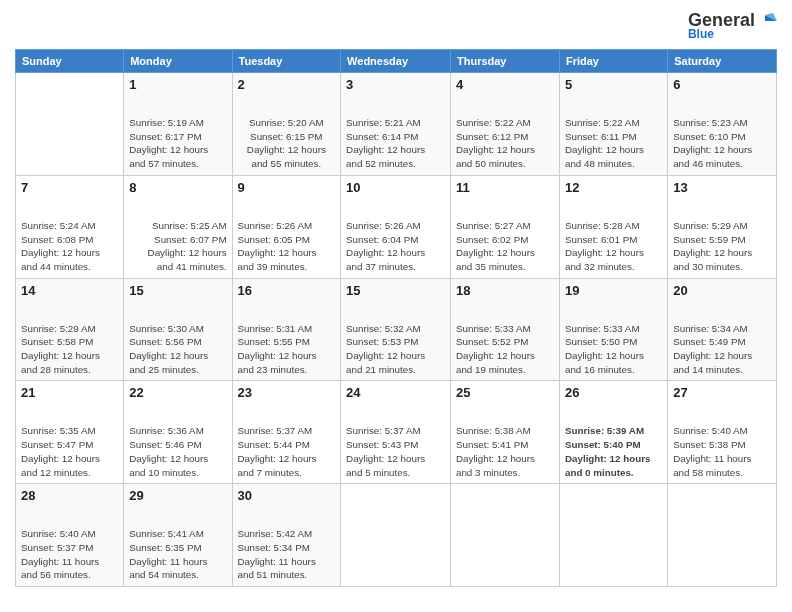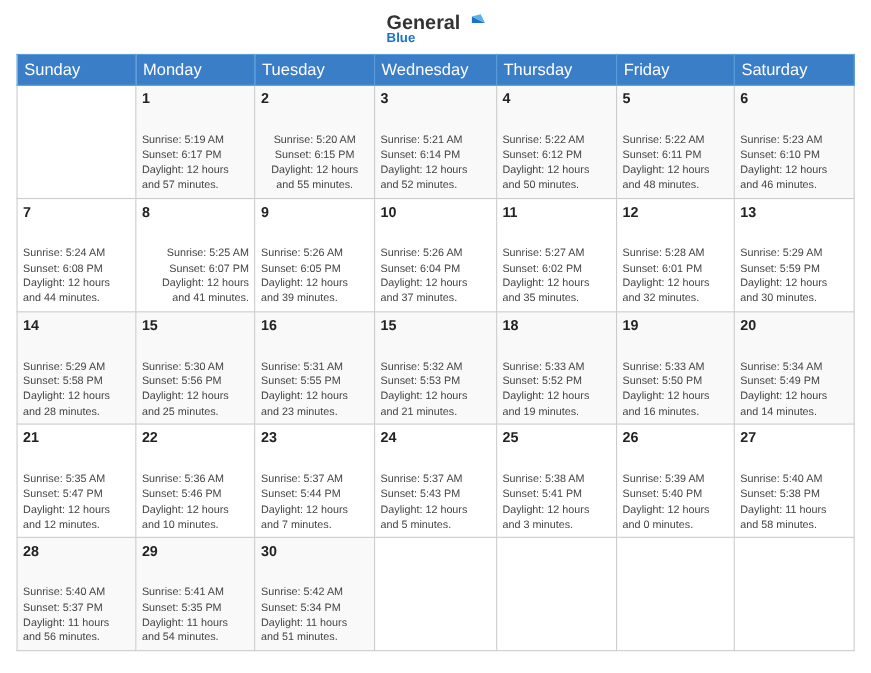--- a/index.html
+++ b/index.html
@@ -10,21 +10,21 @@
       height: 612px;
       overflow: hidden;
     }
     .container {
       width: 792px;
       padding: 10px 15px;
     }
     .header-area {
       display: flex;
       align-items: flex-start;
-      justify-content: center;
+      justify-content: flex-end;
       margin-bottom: 8px;
     }
     .logo {
       display: flex;
       align-items: center;
       gap: 4px;
     }
     .title-area {
       text-align: right;
     }
@@ -41,22 +41,22 @@
     table {
       width: 100%;
       border-collapse: collapse;
       font-size: 10.5px;
     }
     thead tr th {
       background-color: #3a7ec8;
       color: #fff;
       text-align: left;
       padding: 5px 6px;
-      font-size: 15px;
-      font-weight: normal;
+      font-size: 11px;
+      font-weight: bold;
       border: 1px solid #5a9ed8;
     }
     tbody tr td {
       border: 1px solid #ccc;
       vertical-align: top;
       padding: 4px 5px;
       height: 82px;
       width: 113px;
       color: #333;
     }
@@ -294,21 +294,21 @@
           </td>
           <td>
             <div class="day-num">25</div>
             <div class="day-info" style="white-space: pre-line;">Sunrise: 5:38 AM
 Sunset: 5:41 PM
 Daylight: 12 hours
 and 3 minutes.</div>
           </td>
           <td>
             <div class="day-num">26</div>
-            <div class="day-info" style="white-space: pre-line;">Sunrise: 5:39 AM
+            <div class="day-info" style="white-space: pre-line; font-weight: bold;">Sunrise: 5:39 AM
 Sunset: 5:40 PM
 Daylight: 12 hours
 and 0 minutes.</div>
           </td>
           <td>
             <div class="day-num">27</div>
             <div class="day-info" style="white-space: pre-line;">Sunrise: 5:40 AM
 Sunset: 5:38 PM
 Daylight: 11 hours
 and 58 minutes.</div>

